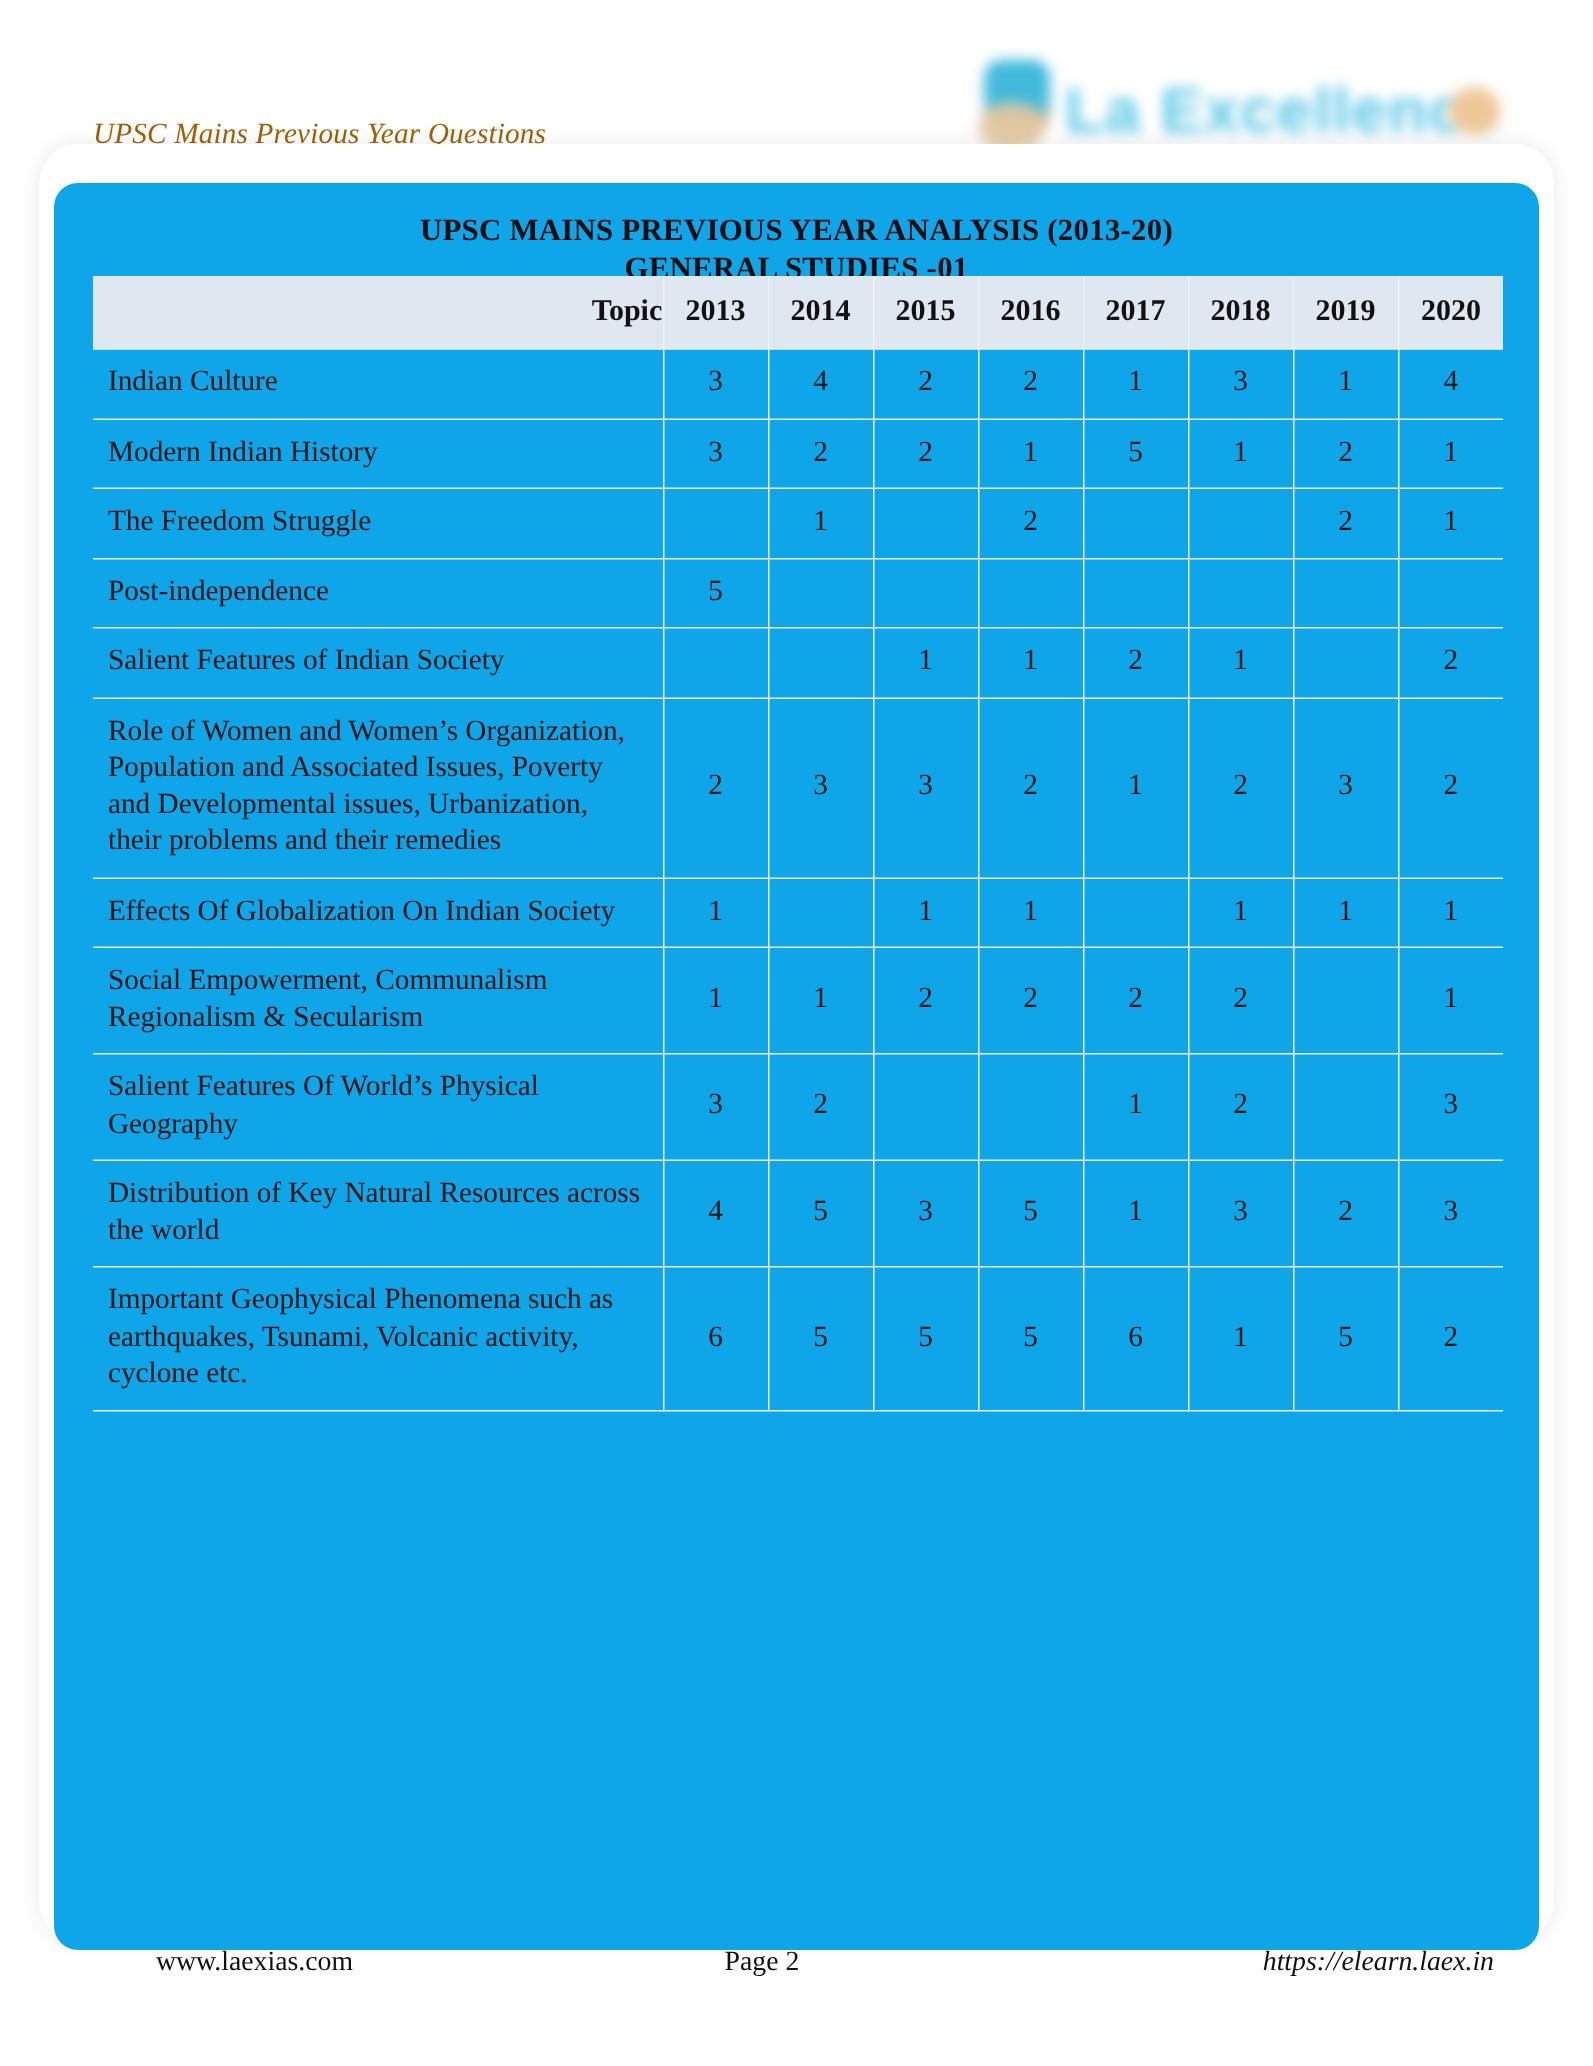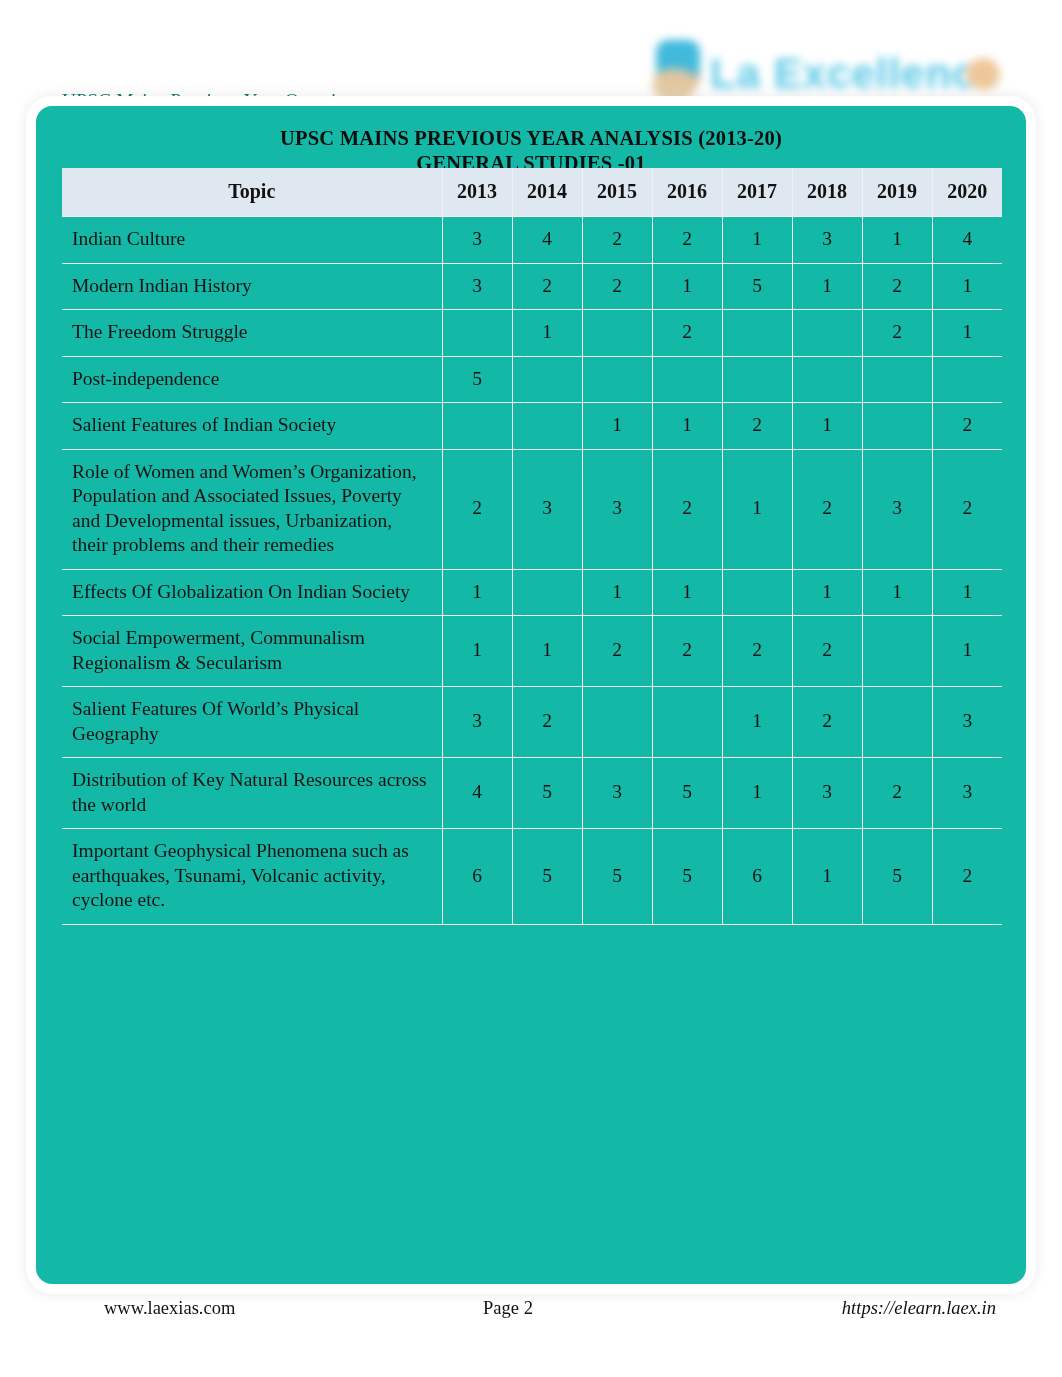--- a/index.html
+++ b/index.html
@@ -19,25 +19,26 @@
   
   .page-header {
     position: absolute;
     left: 0; top: 0;
     width: 1062px;
     height: 108px;
   }
   .header-title {
     position: absolute;
     left: 62px;
-    top: 90px;
+    top: 79px;
     font-size: 19.5px;
     letter-spacing: 0.1px;
-    color: #0f766e;
+    color: #a16207;
     white-space: nowrap;
+    font-style: italic;
   }
 
   
   .logo {
     position: absolute;
     left: 648px;
     top: 28px;
     width: 360px;
     height: 80px;
     filter: blur(4.2px);
@@ -91,26 +92,26 @@
     width: 990px;
     height: 1178px;
     background: #ffffff;
     border-radius: 16px;
     box-shadow:
       0 0 0 10px #ffffff,
       0 0 14px 10px rgba(0,0,0,0.085);
   }
   .card-inner {
     position: absolute;
-    left: 0; top: 0;
+    left: 0; top: 16px;
     width: 990px;
     height: 1178px;
     overflow: hidden;
     border-radius: 16px;
-    background: #14b8a6;
+    background: #0ea5e9;
   }
 
   
   .table-title {
     margin: 20px 0 0 0;
     text-align: center;
     font-family: "Liberation Serif", serif;
     font-weight: bold;
     font-size: 20.5px;
     line-height: 25px;
@@ -136,21 +137,21 @@
     font-family: "Liberation Serif", serif;
     font-weight: bold;
     font-size: 20px;
     color: #111;
     padding: 12px 0 13px 0;
     border-right: 1px solid #eef1f5;
     border-bottom: 1px solid #eef1f5;
     text-align: center;
   }
   table.analysis thead th.th-topic {
-    text-align: center;
+    text-align: right;
     padding-left: 0;
   }
   table.analysis thead th:last-child { border-right: none; }
 
   table.analysis tbody td {
     font-size: 19.5px;
     line-height: 24.5px;
     color: #141414;
     padding: 10px 0 11px 0;
     border-right: 1px solid #f2f2f2;

